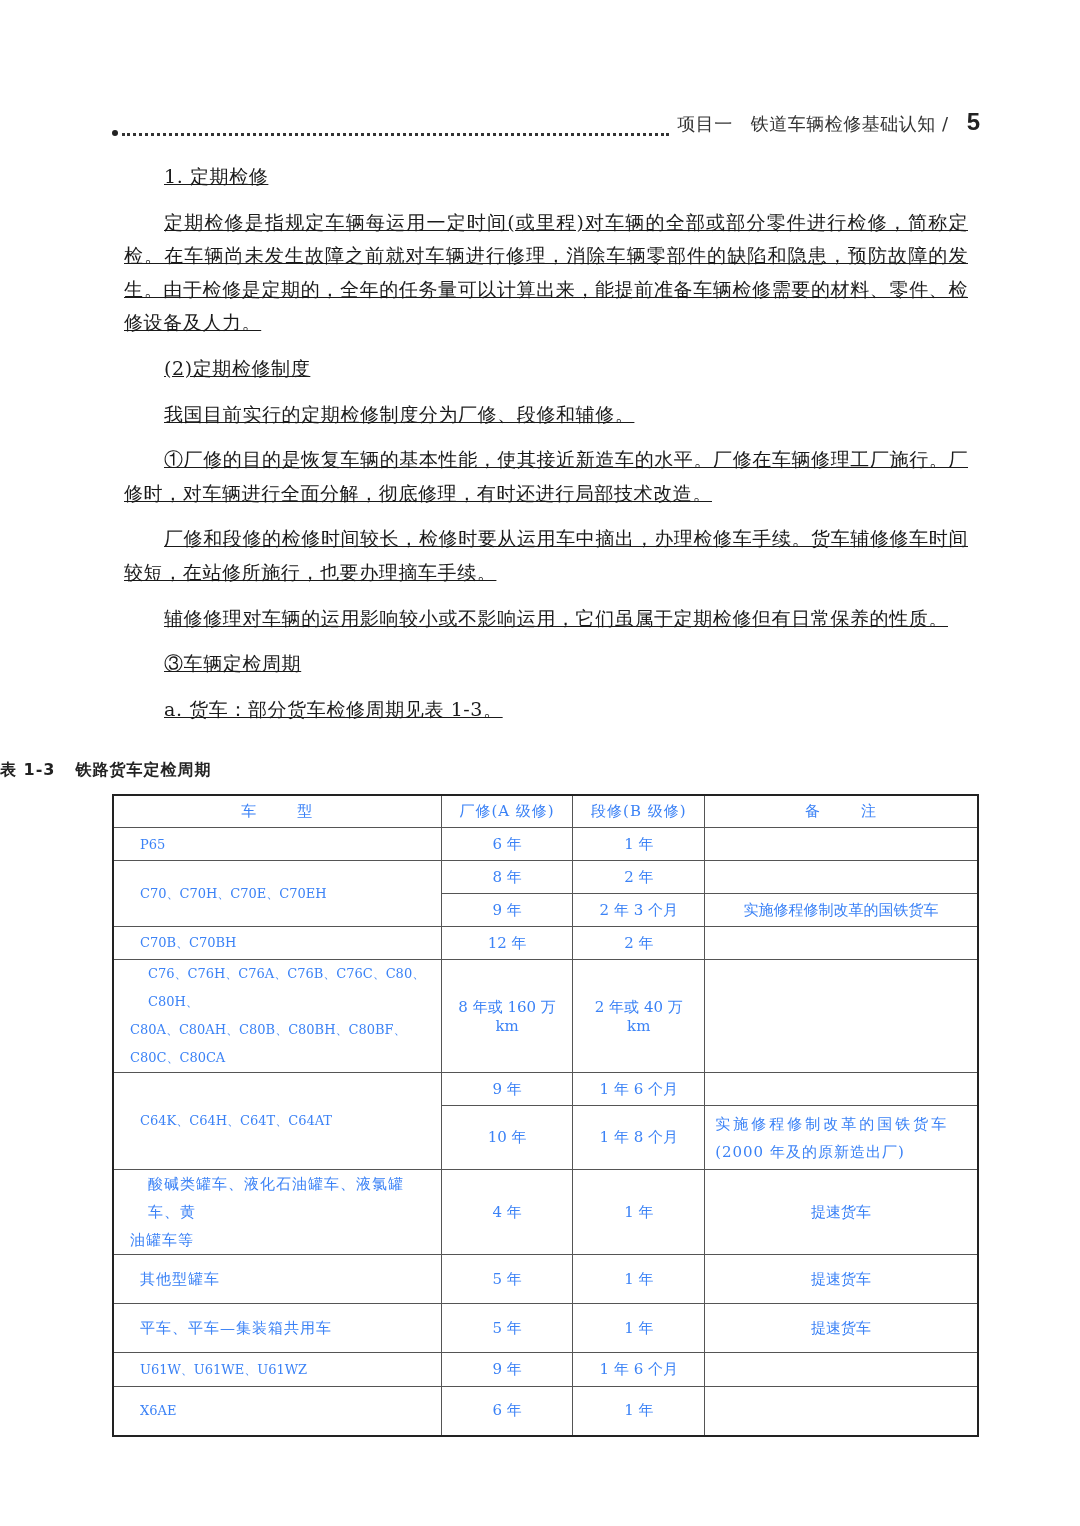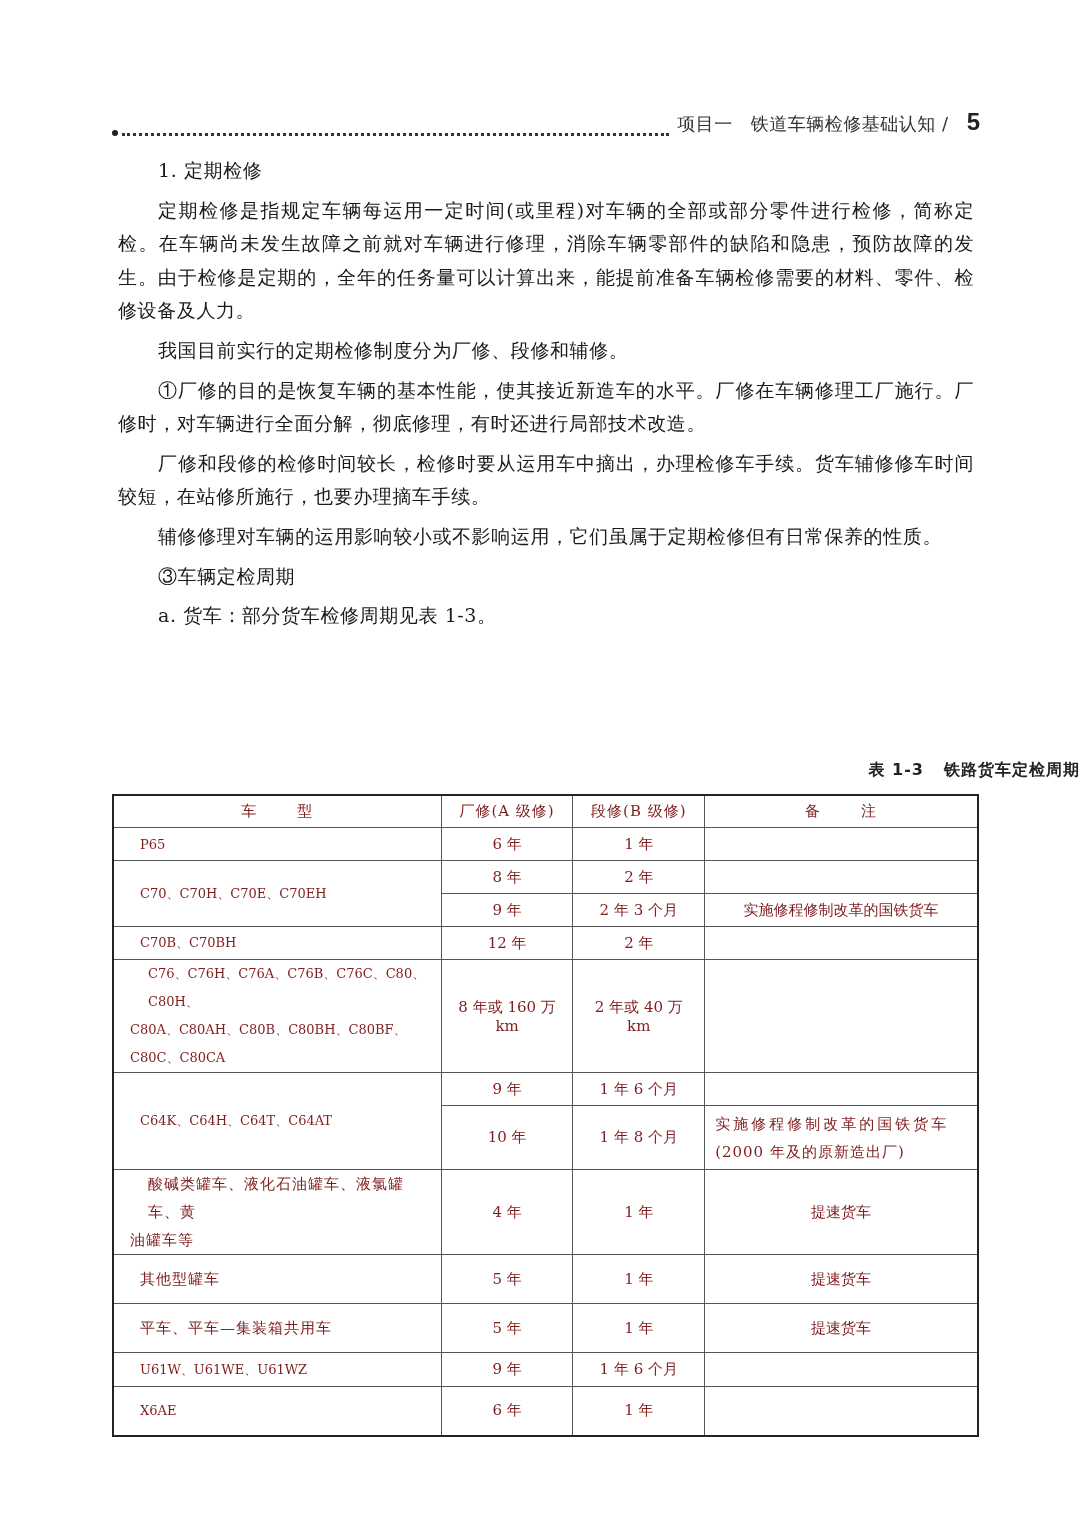--- a/index.html
+++ b/index.html
@@ -24,33 +24,33 @@
   }
   .header .running .gap { display: inline-block; width: 18px; }
   .header .pageno {
     font-family: "Liberation Sans", "DejaVu Sans", sans-serif;
     font-size: 24px; font-weight: bold; color: #222; margin-left: 18px;
   }
   .content {
     position: absolute; left: 112px; top: 148px; width: 868px;
     font-size: 19px; line-height: 33.6px; letter-spacing: 0.6px;
   }
-  .content p { margin: 6px; text-align: justify; }
+  .content p { margin: 12px; text-align: justify; text-decoration: underline; }
   .content p.indent { text-indent: 40px; }
   .content p.h { padding-left: 40px; }
   .table-title {
-    position: absolute; left: 0; width: 1080px; top: 760px; text-align: right;
+    position: absolute; left: 0; width: 1080px; top: 760px; text-align: left;
     font-family: "DejaVu Sans", "Liberation Sans", sans-serif;
     font-size: 16px; font-weight: bold; color: #222; letter-spacing: 1px;
   }
   .table-title .gap { display: inline-block; width: 20px; }
   table.period {
     position: absolute; left: 112px; top: 794px; width: 867px;
     border-collapse: collapse; border: 2px solid #222;
-    font-size: 15px; color: #7f1d1d;
+    font-size: 15px; color: #3b82f6;
   }
   table.period td, table.period th {
     border: 1px solid #555; padding: 0 8px; font-weight: normal; text-align: center;
     vertical-align: middle;
   }
   table.period th { height: 31px; letter-spacing: 1px; }
   table.period td.model { text-align: left; padding-left: 26px; font-size: 13px; letter-spacing: 0; }
   table.period td.model.multi { line-height: 28px; padding-left: 16px; }
   table.period td.model.multi .first { padding-left: 18px; }
   table.period td.model.cn { font-size: 15px; letter-spacing: 1px; }
@@ -63,20 +63,21 @@
 <div class="header">
   <span class="dot-big"></span>
   <span class="dots"></span>
   <span class="running"><span>项目一</span><span class="gap"></span><span>铁道车辆检修基础认知 /</span></span>
   <span class="pageno">5</span>
 </div>
 
 <div class="content">
   <p class="h">1. 定期检修</p>
   <p class="indent">定期检修是指规定车辆每运用一定时间(或里程)对车辆的全部或部分零件进行检修，简称定检。在车辆尚未发生故障之前就对车辆进行修理，消除车辆零部件的缺陷和隐患，预防故障的发生。由于检修是定期的，全年的任务量可以计算出来，能提前准备车辆检修需要的材料、零件、检修设备及人力。</p>
+  <p class="h">(2)定期检修制度</p>
   <p class="indent">我国目前实行的定期检修制度分为厂修、段修和辅修。</p>
   <p class="indent">①厂修的目的是恢复车辆的基本性能，使其接近新造车的水平。厂修在车辆修理工厂施行。厂修时，对车辆进行全面分解，彻底修理，有时还进行局部技术改造。</p>
   <p class="indent">厂修和段修的检修时间较长，检修时要从运用车中摘出，办理检修车手续。货车辅修修车时间较短，在站修所施行，也要办理摘车手续。</p>
   <p class="indent">辅修修理对车辆的运用影响较小或不影响运用，它们虽属于定期检修但有日常保养的性质。</p>
   <p class="h">③车辆定检周期</p>
   <p class="h">a. 货车：部分货车检修周期见表 1-3。</p>
 </div>
 
 <div class="table-title"><span>表 1-3</span><span class="gap"></span><span>铁路货车定检周期</span></div>
 

